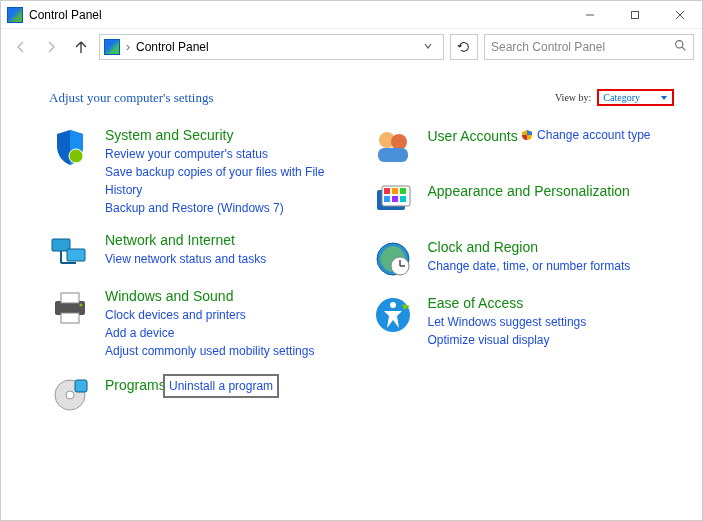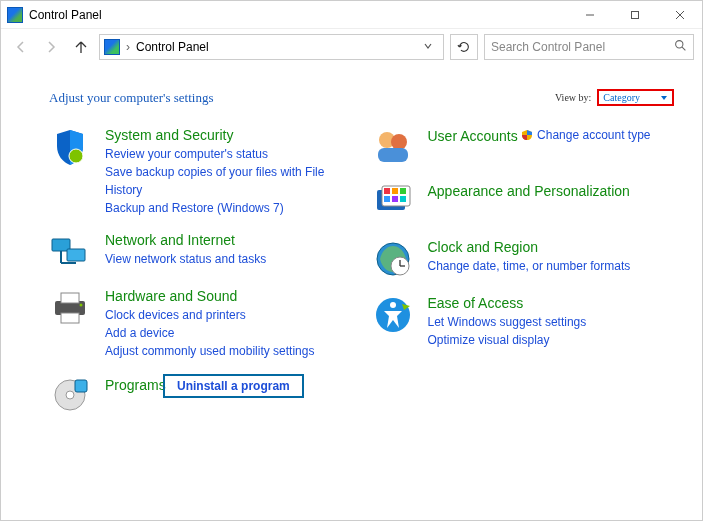--- a/index.html
+++ b/index.html
@@ -153,25 +153,24 @@
     line-height: 1.35;
   }
   .catlink {
     display: block;
     font-size: 12px;
     color: #1d4ed8;
     cursor: pointer;
     line-height: 1.5;
   }
   .highlight-red {
-    border: 2px solid #0369a1;
+    border: 2px solid #737373;
     display: inline-block;
-    padding: 1px 12px;
+    padding: 1px 4px;
     margin-left: -6px;
-    font-weight: bold;
   }
 </style>
 </head>
 <body>
 
 <div class="titlebar">
   <div class="title-icon"></div>
   <div class="title-text">Control Panel</div>
   <div class="winbtns">
     <div class="winbtn">
@@ -290,21 +289,21 @@
       <div class="category">
         <div class="caticon">
           <svg viewBox="0 0 42 42">
               <rect x="6" y="14" width="30" height="14" rx="2" fill="#555"></rect>
               <rect x="12" y="6" width="18" height="10" fill="#fff" stroke="#888"></rect>
               <rect x="12" y="26" width="18" height="10" fill="#fff" stroke="#888"></rect>
               <circle cx="32" cy="18" r="1.5" fill="#7ec300"></circle>
             </svg>
         </div>
         <div class="catbody">
-          <a class="cattitle">Hardware and Sound</a>
+          <a class="cattitle">Windows and Sound</a>
           <a class="catlink">Clock devices and printers</a>
           <a class="catlink">Add a device</a>
           <a class="catlink">Adjust commonly used mobility settings</a>
         </div>
       </div>
 
       <div class="category">
         <div class="caticon">
           <svg viewBox="0 0 42 42">
               <circle cx="21" cy="21" r="15" fill="#e0e0e0" stroke="#999"></circle>

